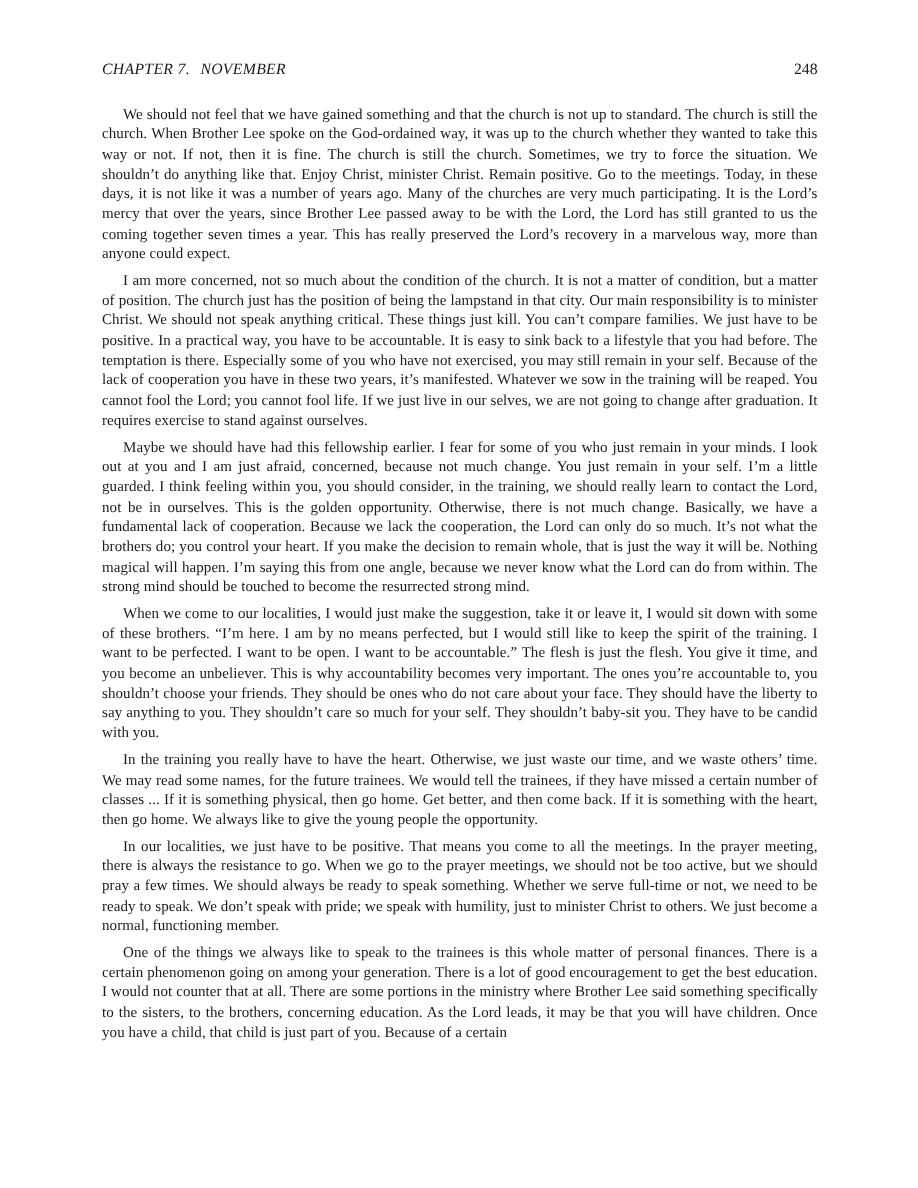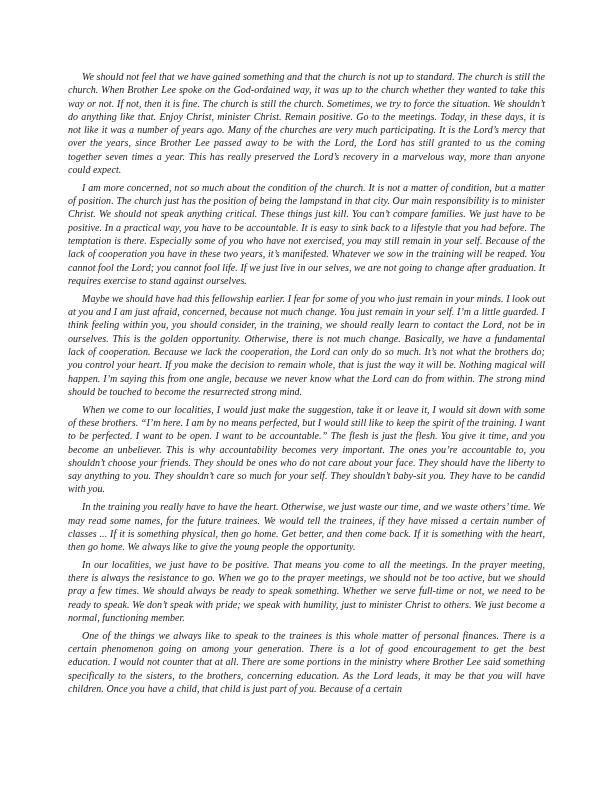--- a/index.html
+++ b/index.html
@@ -39,31 +39,36 @@
   }
   .page-body {
     position: absolute;
     top: 70px;
     left: 68px;
     width: 477px;
     text-align: justify;
     font-size: 10px;
     line-height: 13.3px;
     letter-spacing: 0.05px;
-    font-style: italic;
   }
   .page-body p {
     margin: 0 0 4.5px 0;
     text-indent: 14px;
   }
 </style>
 </head>
 <body>
 
 <div class="page">
+  <div class="running-header">
+    <div class="header-left">
+      <span class="chapter-label">CHAPTER 7.</span><span class="chapter-title">NOVEMBER</span>
+    </div>
+    <div class="page-number">248</div>
+  </div>
 
   <div class="page-body">
     <p>We should not feel that we have gained something and that the church is not up to standard. The church is still the church. When Brother Lee spoke on the God-ordained way, it was up to the church whether they wanted to take this way or not. If not, then it is fine. The church is still the church. Sometimes, we try to force the situation. We shouldn’t do anything like that. Enjoy Christ, minister Christ. Remain positive. Go to the meetings. Today, in these days, it is not like it was a number of years ago. Many of the churches are very much participating. It is the Lord’s mercy that over the years, since Brother Lee passed away to be with the Lord, the Lord has still granted to us the coming together seven times a year. This has really preserved the Lord’s recovery in a marvelous way, more than anyone could expect.</p>
     <p>I am more concerned, not so much about the condition of the church. It is not a matter of condition, but a matter of position. The church just has the position of being the lampstand in that city. Our main responsibility is to minister Christ. We should not speak anything critical. These things just kill. You can’t compare families. We just have to be positive. In a practical way, you have to be accountable. It is easy to sink back to a lifestyle that you had before. The temptation is there. Especially some of you who have not exercised, you may still remain in your self. Because of the lack of cooperation you have in these two years, it’s manifested. Whatever we sow in the training will be reaped. You cannot fool the Lord; you cannot fool life. If we just live in our selves, we are not going to change after graduation. It requires exercise to stand against ourselves.</p>
     <p>Maybe we should have had this fellowship earlier. I fear for some of you who just remain in your minds. I look out at you and I am just afraid, concerned, because not much change. You just remain in your self. I’m a little guarded. I think feeling within you, you should consider, in the training, we should really learn to contact the Lord, not be in ourselves. This is the golden opportunity. Otherwise, there is not much change. Basically, we have a fundamental lack of cooperation. Because we lack the cooperation, the Lord can only do so much. It’s not what the brothers do; you control your heart. If you make the decision to remain whole, that is just the way it will be. Nothing magical will happen. I’m saying this from one angle, because we never know what the Lord can do from within. The strong mind should be touched to become the resurrected strong mind.</p>
     <p>When we come to our localities, I would just make the suggestion, take it or leave it, I would sit down with some of these brothers. “I’m here. I am by no means perfected, but I would still like to keep the spirit of the training. I want to be perfected. I want to be open. I want to be accountable.” The flesh is just the flesh. You give it time, and you become an unbeliever. This is why accountability becomes very important. The ones you’re accountable to, you shouldn’t choose your friends. They should be ones who do not care about your face. They should have the liberty to say anything to you. They shouldn’t care so much for your self. They shouldn’t baby-sit you. They have to be candid with you.</p>
     <p>In the training you really have to have the heart. Otherwise, we just waste our time, and we waste others’ time. We may read some names, for the future trainees. We would tell the trainees, if they have missed a certain number of classes ... If it is something physical, then go home. Get better, and then come back. If it is something with the heart, then go home. We always like to give the young people the opportunity.</p>
     <p>In our localities, we just have to be positive. That means you come to all the meetings. In the prayer meeting, there is always the resistance to go. When we go to the prayer meetings, we should not be too active, but we should pray a few times. We should always be ready to speak something. Whether we serve full-time or not, we need to be ready to speak. We don’t speak with pride; we speak with humility, just to minister Christ to others. We just become a normal, functioning member.</p>
     <p>One of the things we always like to speak to the trainees is this whole matter of personal finances. There is a certain phenomenon going on among your generation. There is a lot of good encouragement to get the best education. I would not counter that at all. There are some portions in the ministry where Brother Lee said something specifically to the sisters, to the brothers, concerning education. As the Lord leads, it may be that you will have children. Once you have a child, that child is just part of you. Because of a certain</p>
   </div>

